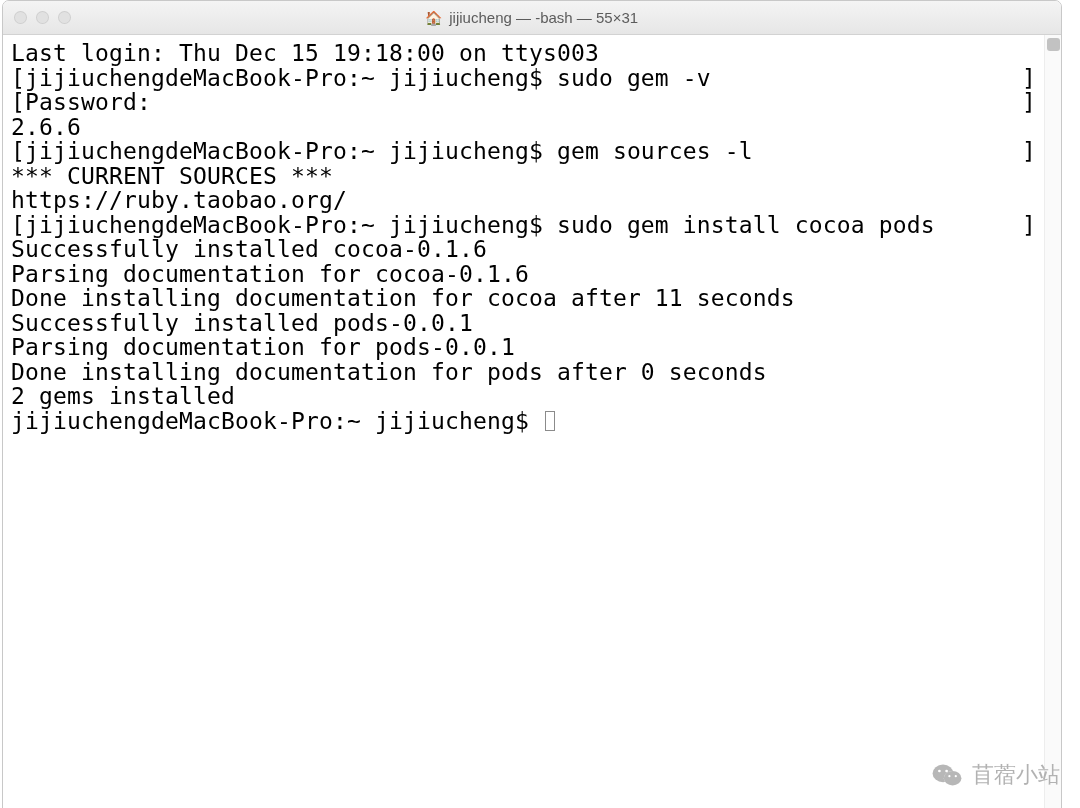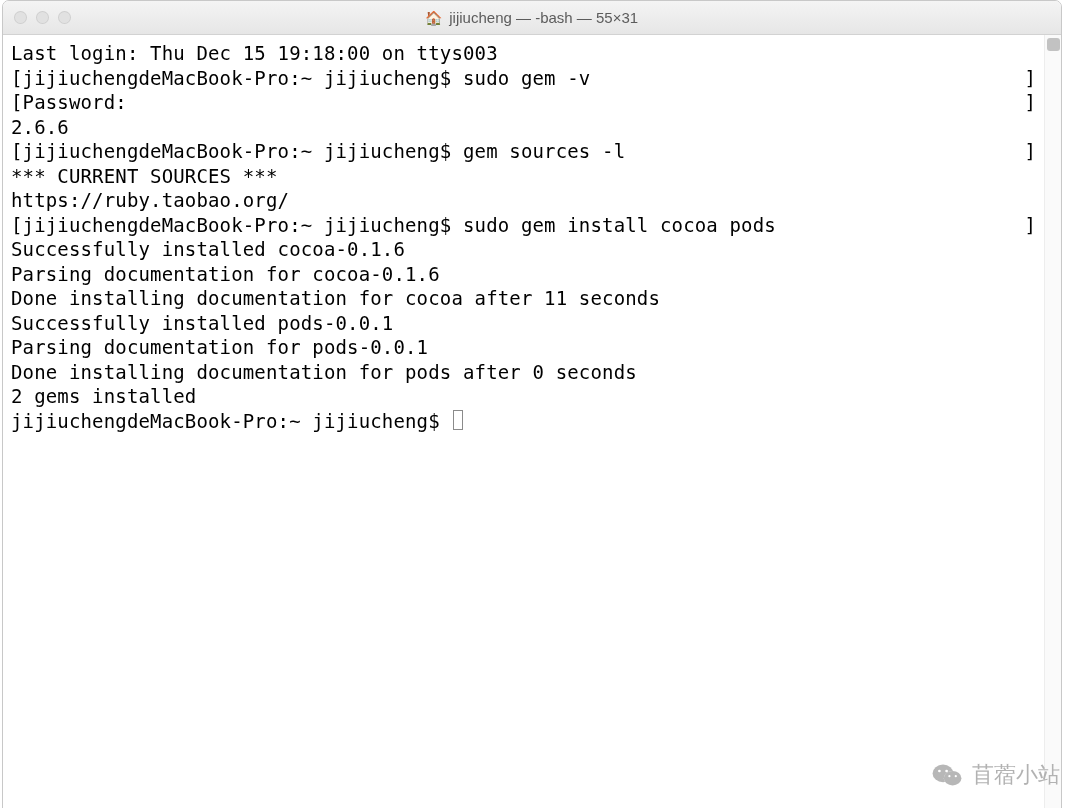--- a/index.html
+++ b/index.html
@@ -62,21 +62,21 @@
       line-height: 1;
     }
     .content-row {
       flex: 1;
       display: flex;
       min-height: 0;
     }
     .terminal-body {
       flex: 1;
       padding: 6px 8px 8px 8px;
-      font-size: 19px;
+      font-size: 23px;
       line-height: 24.5px;
       color: #000;
       white-space: pre;
       letter-spacing: 0.15px;
       overflow: hidden;
     }
     .line {
       display: flex;
       justify-content: space-between;
     }

